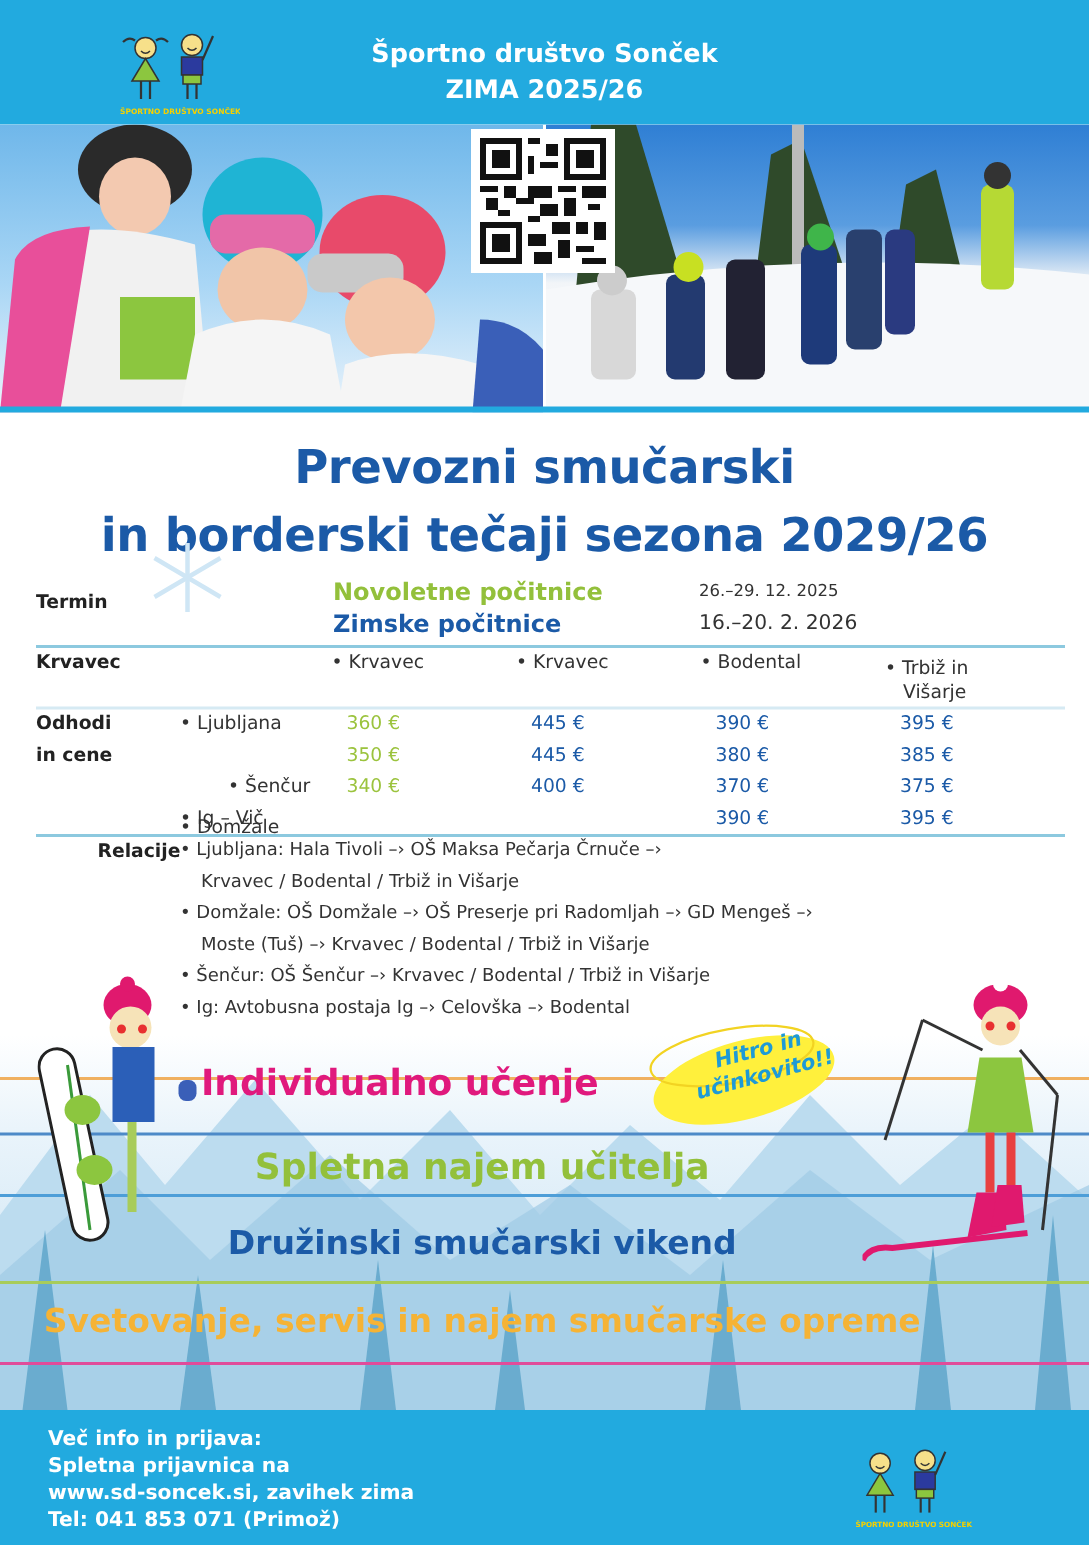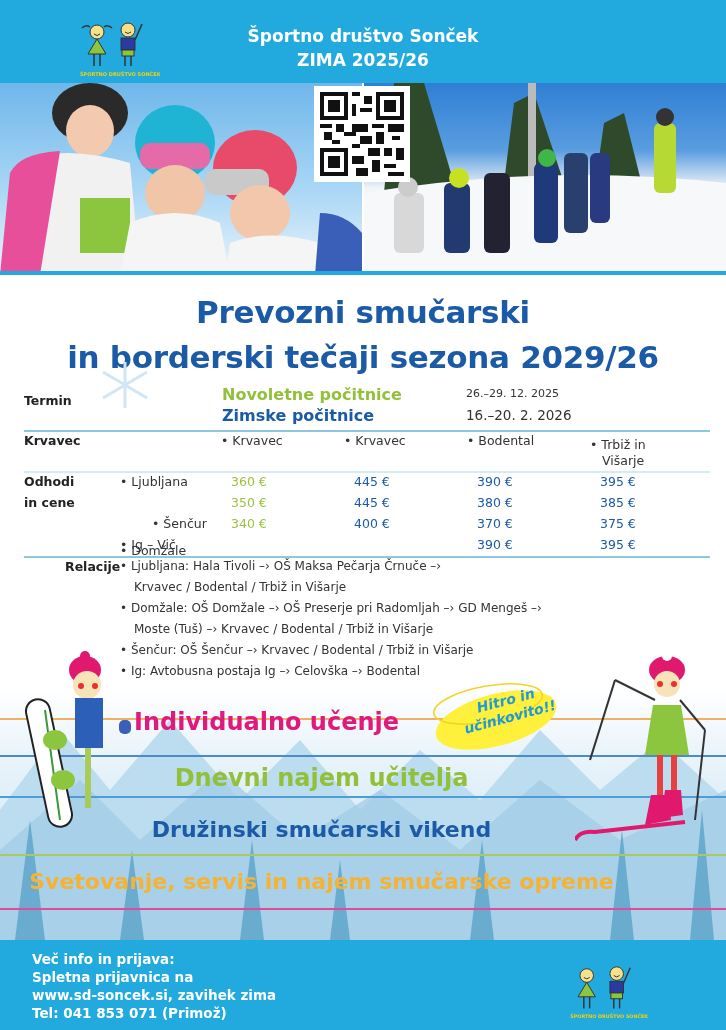--- a/index.html
+++ b/index.html
@@ -247,21 +247,21 @@
     </g>
   </svg>
   <div class="line-h" style="top:28px; background:#f0b060;"></div>
   <div class="line-h" style="top:65px; background:#4d8ac8;"></div>
   <div class="line-h" style="top:106px; background:#4d9ed8;"></div>
   <div class="line-h" style="top:164px; background:#a8cc5a;"></div>
   <div class="line-h" style="top:218px; background:#e04c9a;"></div>
 </div>
 
 <div class="act" style="top:708px; font-size:24px; color:#e0197d; padding-right:110px;">Individualno učenje</div>
-<div class="act" style="top:764px; font-size:24px; color:#93c03b;">Dnevni najem učitelja</div>
+<div class="act" style="top:764px; font-size:24px; color:#93c03b;">Spletna najem učitelja</div>
 <div class="act" style="top:817px; font-size:22px; color:#1b5aa7;">Družinski smučarski vikend</div>
 <div class="act" style="top:869px; font-size:22px; color:#f5b335;">Svetovanje, servis in najem smučarske opreme</div>
 
 <div style="position:absolute; left:438px; top:690px; width:116px; height:54px;">
   <svg width="140" height="70" viewBox="0 0 140 70" style="position:absolute; left:-10px; top:-8px;">
     <ellipse cx="68" cy="38" rx="62" ry="26" fill="#fff03c" transform="rotate(-15 68 38)"></ellipse>
     <ellipse cx="60" cy="22" rx="55" ry="18" fill="none" stroke="#f2d322" stroke-width="1.5" transform="rotate(-10 60 22)"></ellipse>
   </svg>
   <div style="position:absolute; left:20px; top:2px; transform:rotate(-15deg); color:#1e9ad6; font-weight:bold; font-style:italic; font-size:14px; line-height:17px; text-align:center; width:100px;">
     <div>Hitro in</div>

